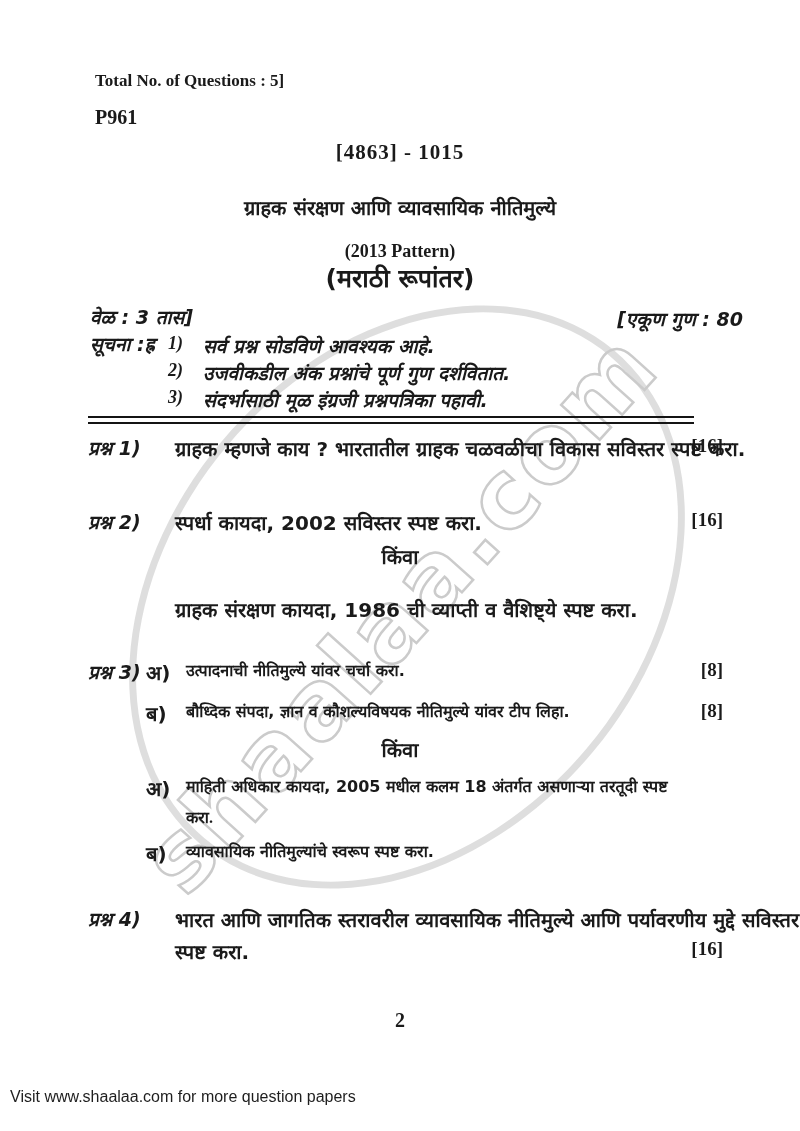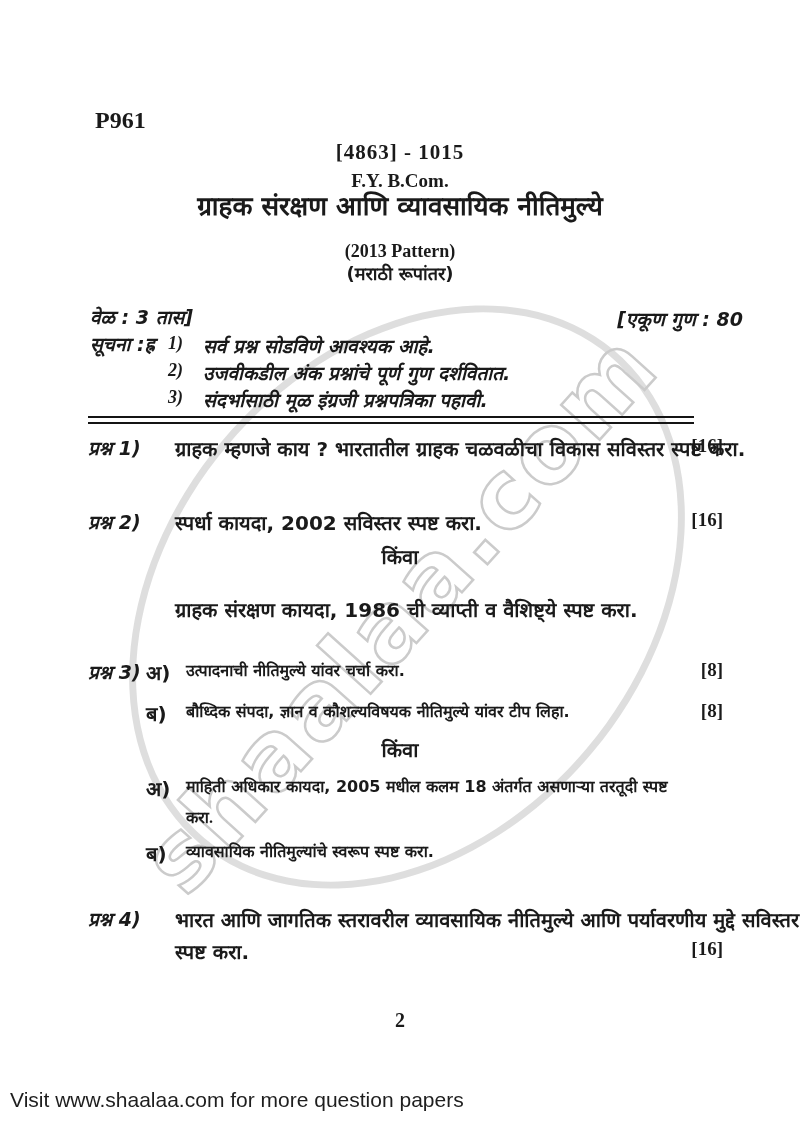--- a/index.html
+++ b/index.html
@@ -9,26 +9,26 @@
     font-family:"Liberation Serif","DejaVu Serif",serif; font-weight:700;
   }
   .row { position:absolute; white-space:nowrap; line-height:1.25; }
   .serif { font-family:"Liberation Serif","DejaVu Serif",serif; }
   .dev   { font-family:"DejaVu Sans",sans-serif; }
   .ital  { font-style:italic; }
   .center{ left:0; width:800px; text-align:center; }
 
   
   .total-q   { left:95px;  top:70px;  font-size:17px; }
-  .p-number  { left:95px;  top:105px; font-size:24px; }
+  .p-number  { left:95px;  top:105px; font-size:20px; }
   .p-code    { top:139px; font-size:21px; letter-spacing:1px; }
   .course    { top:169px; font-size:19px; }
-  .title     { top:190px; font-size:26px; }
+  .title     { top:196px; font-size:20px; }
   .pattern   { top:240px; font-size:18px; }
-  .langnote  { top:263px; font-size:18px; }
+  .langnote  { top:263px; font-size:25px; }
   .time      { left:90px; top:306px; font-size:19px;text-align:right; }
   .tmarks    { right:57px; top:306px; font-size:19px; position:absolute; white-space:nowrap; font-style:italic; }
 
   
   .instr-label { left:90px; top:333px; font-size:19px; }
   .in1 { top:333px; } .in2 { top:360px; } .in3 { top:387px; }
   .instr-num  { position:absolute; left:168px; font-size:18px; }
   .instr-text { position:absolute; left:203px; font-size:19px; }
 
   .rule {
@@ -45,21 +45,21 @@
   .y-q1 { top:435px; } .y-q2 { top:509px; } .y-or1 { top:545px; }
   .y-q2or { top:596px; }
   .y-q3a { top:659px; } .y-q3b { top:700px; } .y-or2 { top:738px; }
   .y-q3ora1 { top:775px; } .y-q3ora2 { top:806px;font-family:Liberation Serif, serif; } .y-q3orb { top:840px; }
   .y-q41 { top:906px; } .y-q42 { top:938px; }
   .or-line { font-size:20px; }
 
   
   .pagenum { top:1008px; font-size:20px; }
   .footer  {
-    left:10px; top:1087px; font-size:21px; font-weight:400; color:#1e1e1e;
+    left:10px; top:1087px; font-size:16px; font-weight:400; color:#1e1e1e;
     font-family:"Liberation Sans","DejaVu Sans",sans-serif;
   }
 
   
   .wm { position:absolute; inset:0; z-index:0; pointer-events:none; }
   .content { position:absolute; inset:0; z-index:1; }
   .wm-ellipse {
     position:absolute; left:85px; top:355px; width:630px; height:470px;
     border:7px solid #d6d6d6; border-radius:50%;
     transform:rotate(-50deg); opacity:.8;
@@ -82,23 +82,23 @@
 
   <div class="wm">
     <div class="wm-ellipse"></div>
     <div class="wm-text-box">
       <span class="wm-text">shaalaa.com</span>
     </div>
   </div>
 
   <div class="content">
 
+    <div class="row total-q">Total No. of Questions : 5]</div>
     <div class="row p-number">P961</div>
     <div class="row center p-code">[4863] - 1015</div>
-    <div class="row center course">F.Y. B.Com.</div>
     <div class="row center title dev">ग्राहक संरक्षण आणि व्यावसायिक नीतिमुल्ये</div>
     <div class="row center pattern">(2013 Pattern)</div>
     <div class="row center langnote dev">(मराठी रूपांतर)</div>
 
     <div class="row time dev ital">वेळ : 3 तास]</div>
     <div class="tmarks dev">[एकूण गुण : 80</div>
 
     <div class="row instr-label dev ital">सूचना :ह्र</div>
     <div>
       <span class="instr-num ital in1 serif">1)</span>

